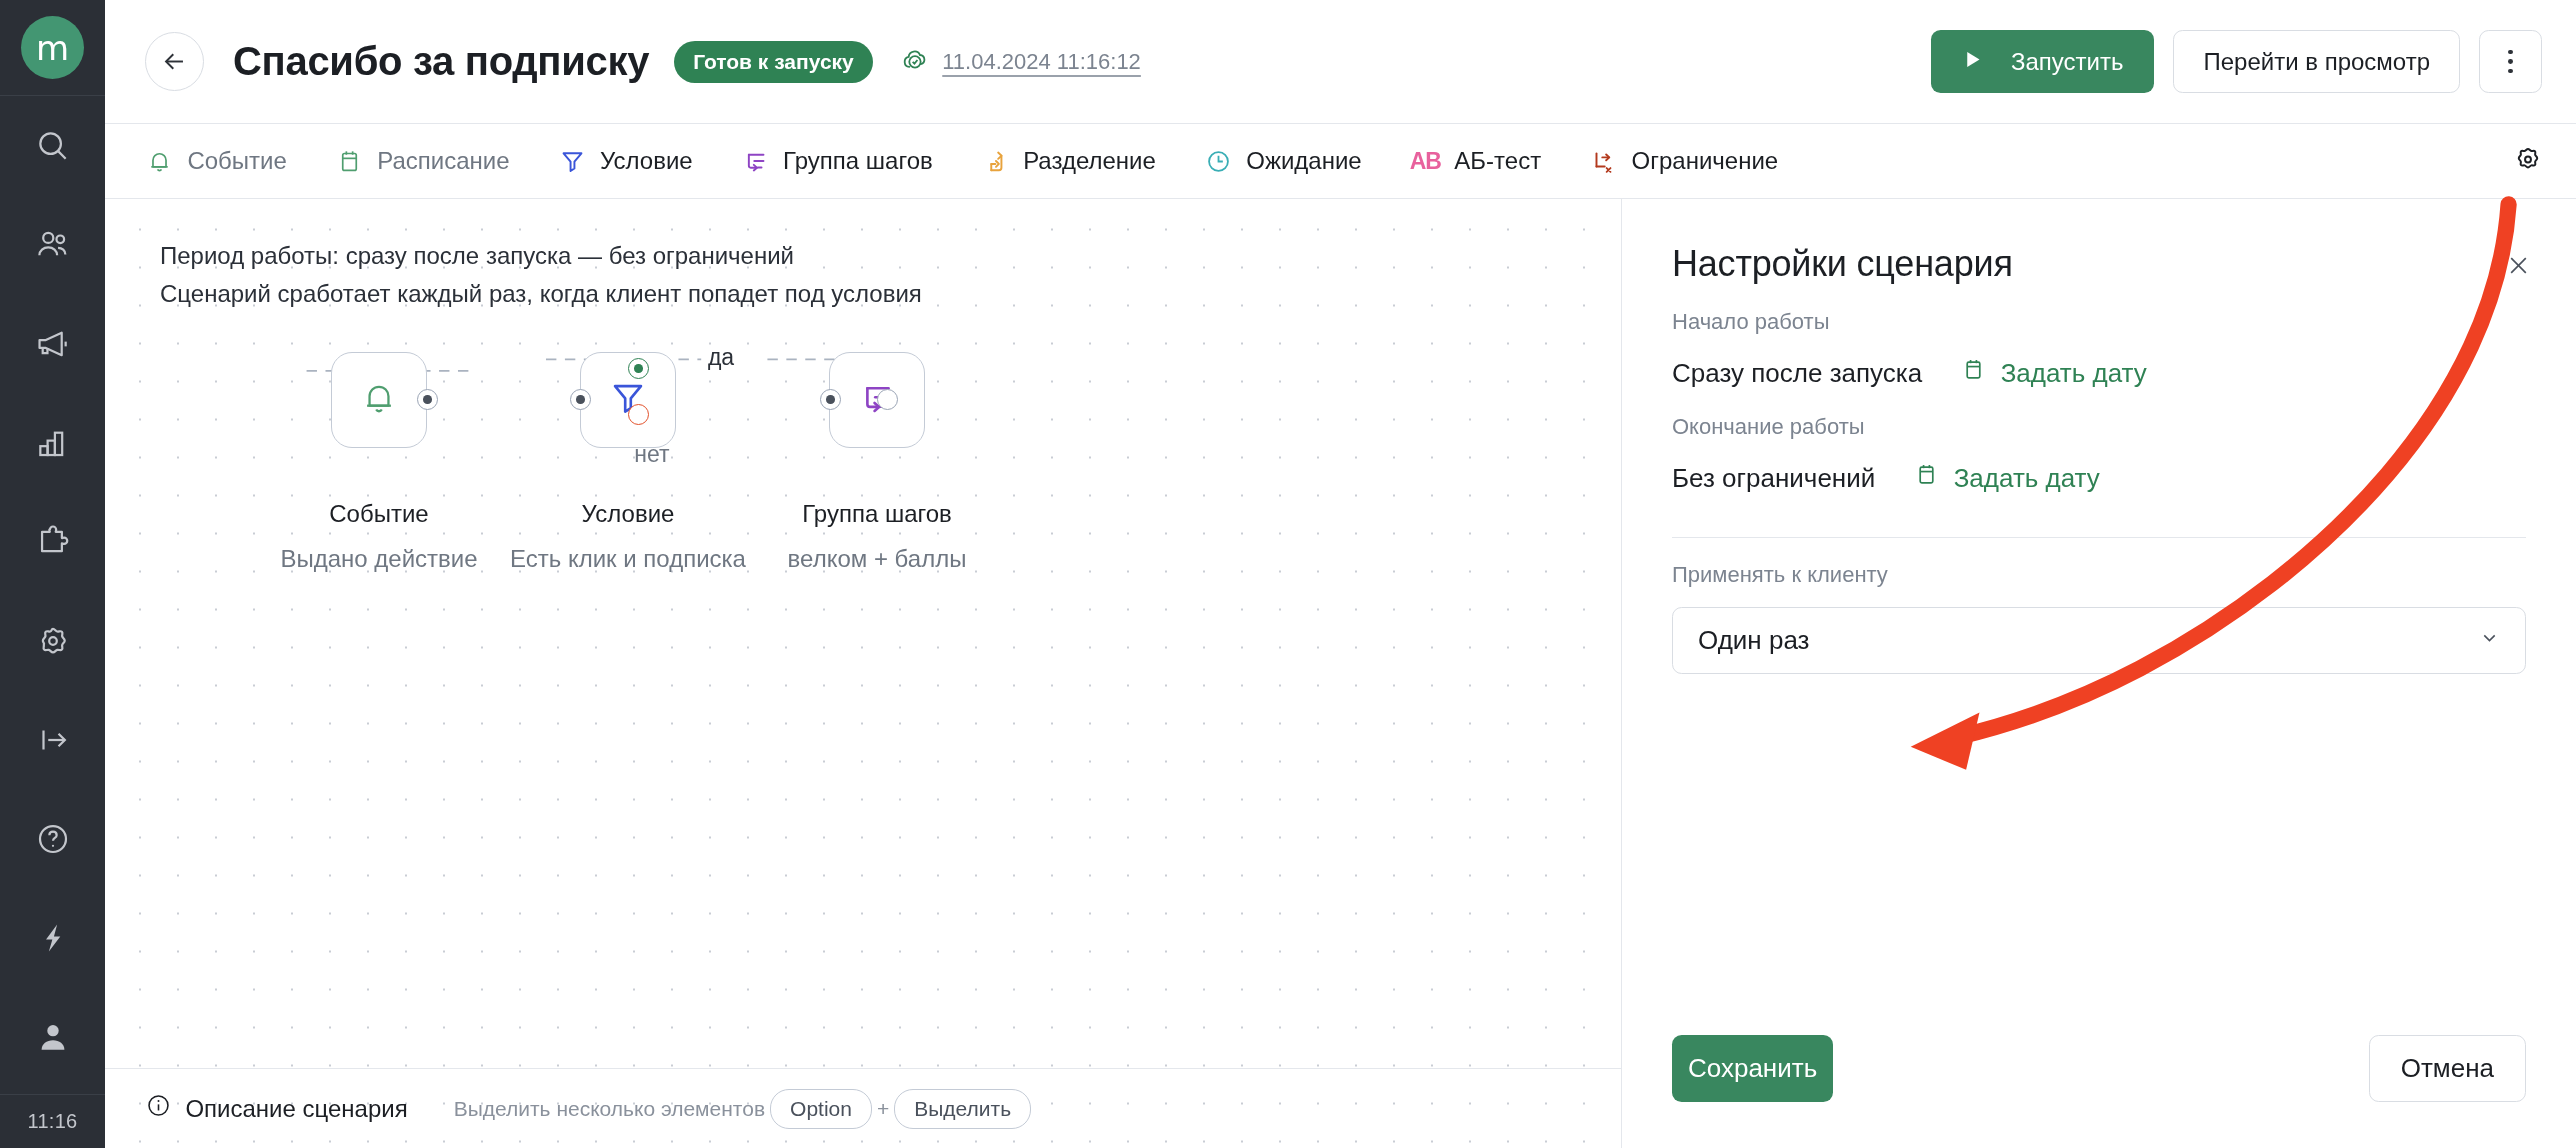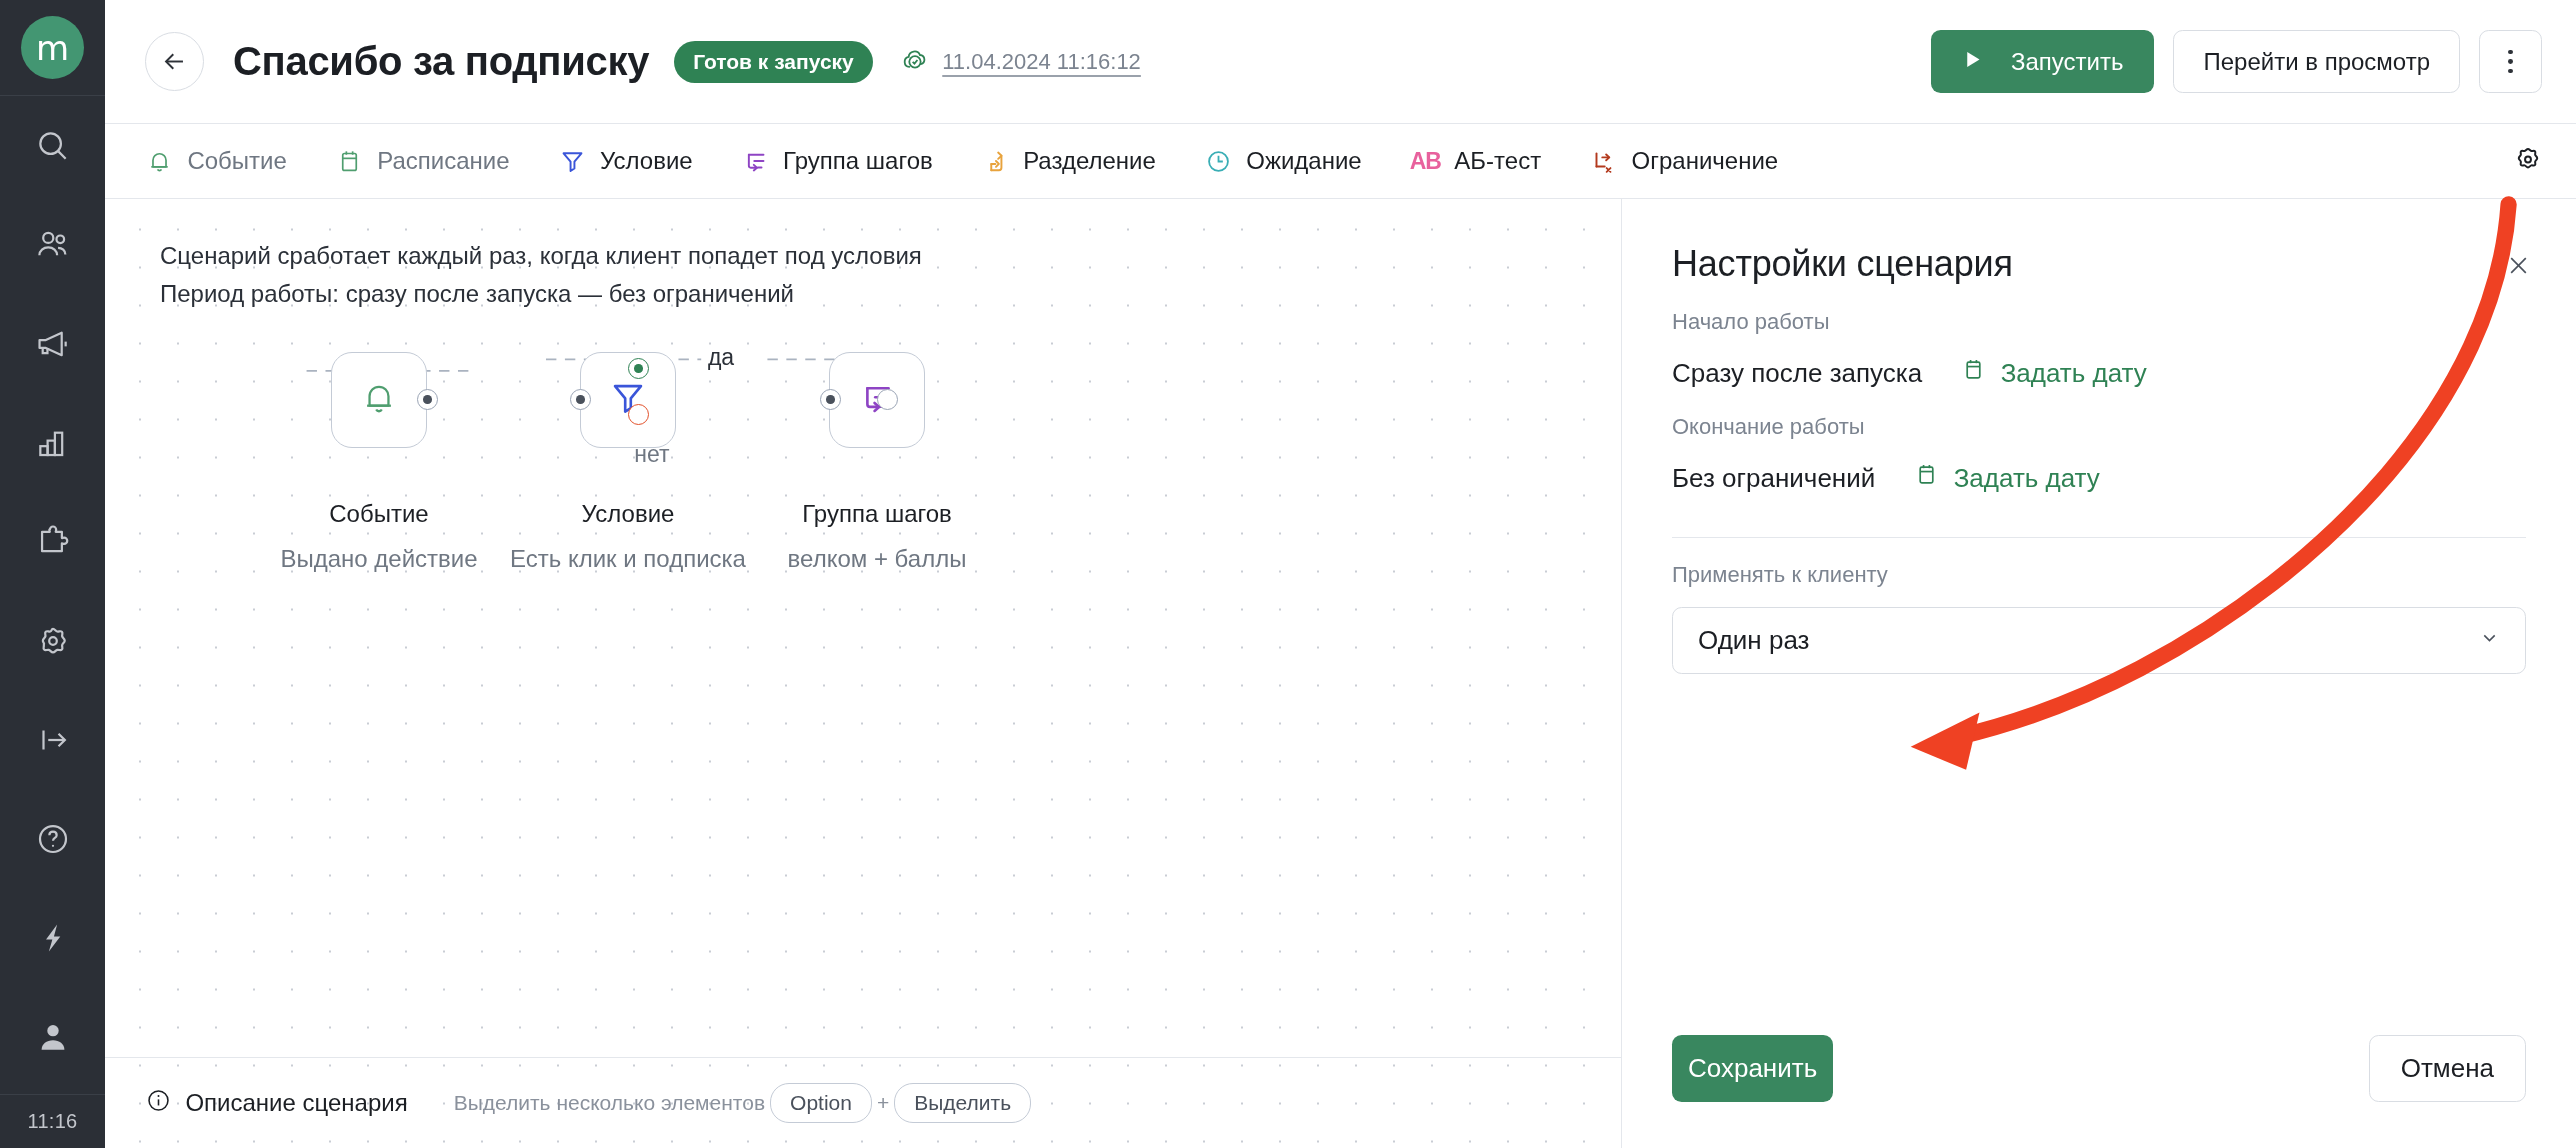--- a/index.html
+++ b/index.html
@@ -146,21 +146,21 @@
   .port.green i { background: #2f8254; }
   .port.red { border-color: #e2502a; }
 
   .edge-label {
     position: absolute; font-size: 23px; color: #2b3038; transform: translateX(-50%);
   }
   .edge-label.sm { color: #6f7782; }
 
   
   .canvas-bottom {
-    position: absolute; left: 0; right: 0; bottom: 0; height: 91px;
+    position: absolute; left: 0; right: 0; bottom: 0; height: 80px;
     display: flex; align-items: center; padding-left: 40px;
     border-top: 1px solid #e4e7ec; background: transparent;
   }
   .cb-item { display: flex; align-items: center; gap: 13.4px; font-size: 24px; color: #1c1f24; }
   .cb-hint { margin-left: 46px; display: flex; align-items: center; gap: 5px;
              font-size: 21px; color: #8a919c; white-space: nowrap; }
   .key {
     border: 1px solid #c4cbd6; border-radius: 19px; padding: 0 19px; height: 40px;
     display: flex; align-items: center; font-size: 21px; color: #4a515c; background: #fff;
   }
@@ -450,22 +450,22 @@
             </svg>
         </span>
       </div>
     </div>
 
     <div class="body">
 
       <div class="canvas">
 
         <div class="canvas-note">
+          <div>Период работы: сразу после запуска — без ограничений</div>
           <div>Сценарий сработает каждый раз, когда клиент попадет под условия</div>
-          <div>Период работы: сразу после запуска — без ограничений</div>
         </div>
 
         <svg class="flow" viewBox="0 0 1602 994" preserveAspectRatio="none">
           <line x1="213" y1="180" x2="390" y2="180" stroke="#aab3c0" stroke-width="2" stroke-dasharray="11 9"></line>
           <line x1="466" y1="168" x2="630" y2="168" stroke="#aab3c0" stroke-width="2" stroke-dasharray="11 9"></line>
           <line x1="700" y1="168" x2="790" y2="168" stroke="#aab3c0" stroke-width="2" stroke-dasharray="11 9"></line>
         </svg>
 
         <div class="node" style="left:226px; top:153px;">
           <span>

